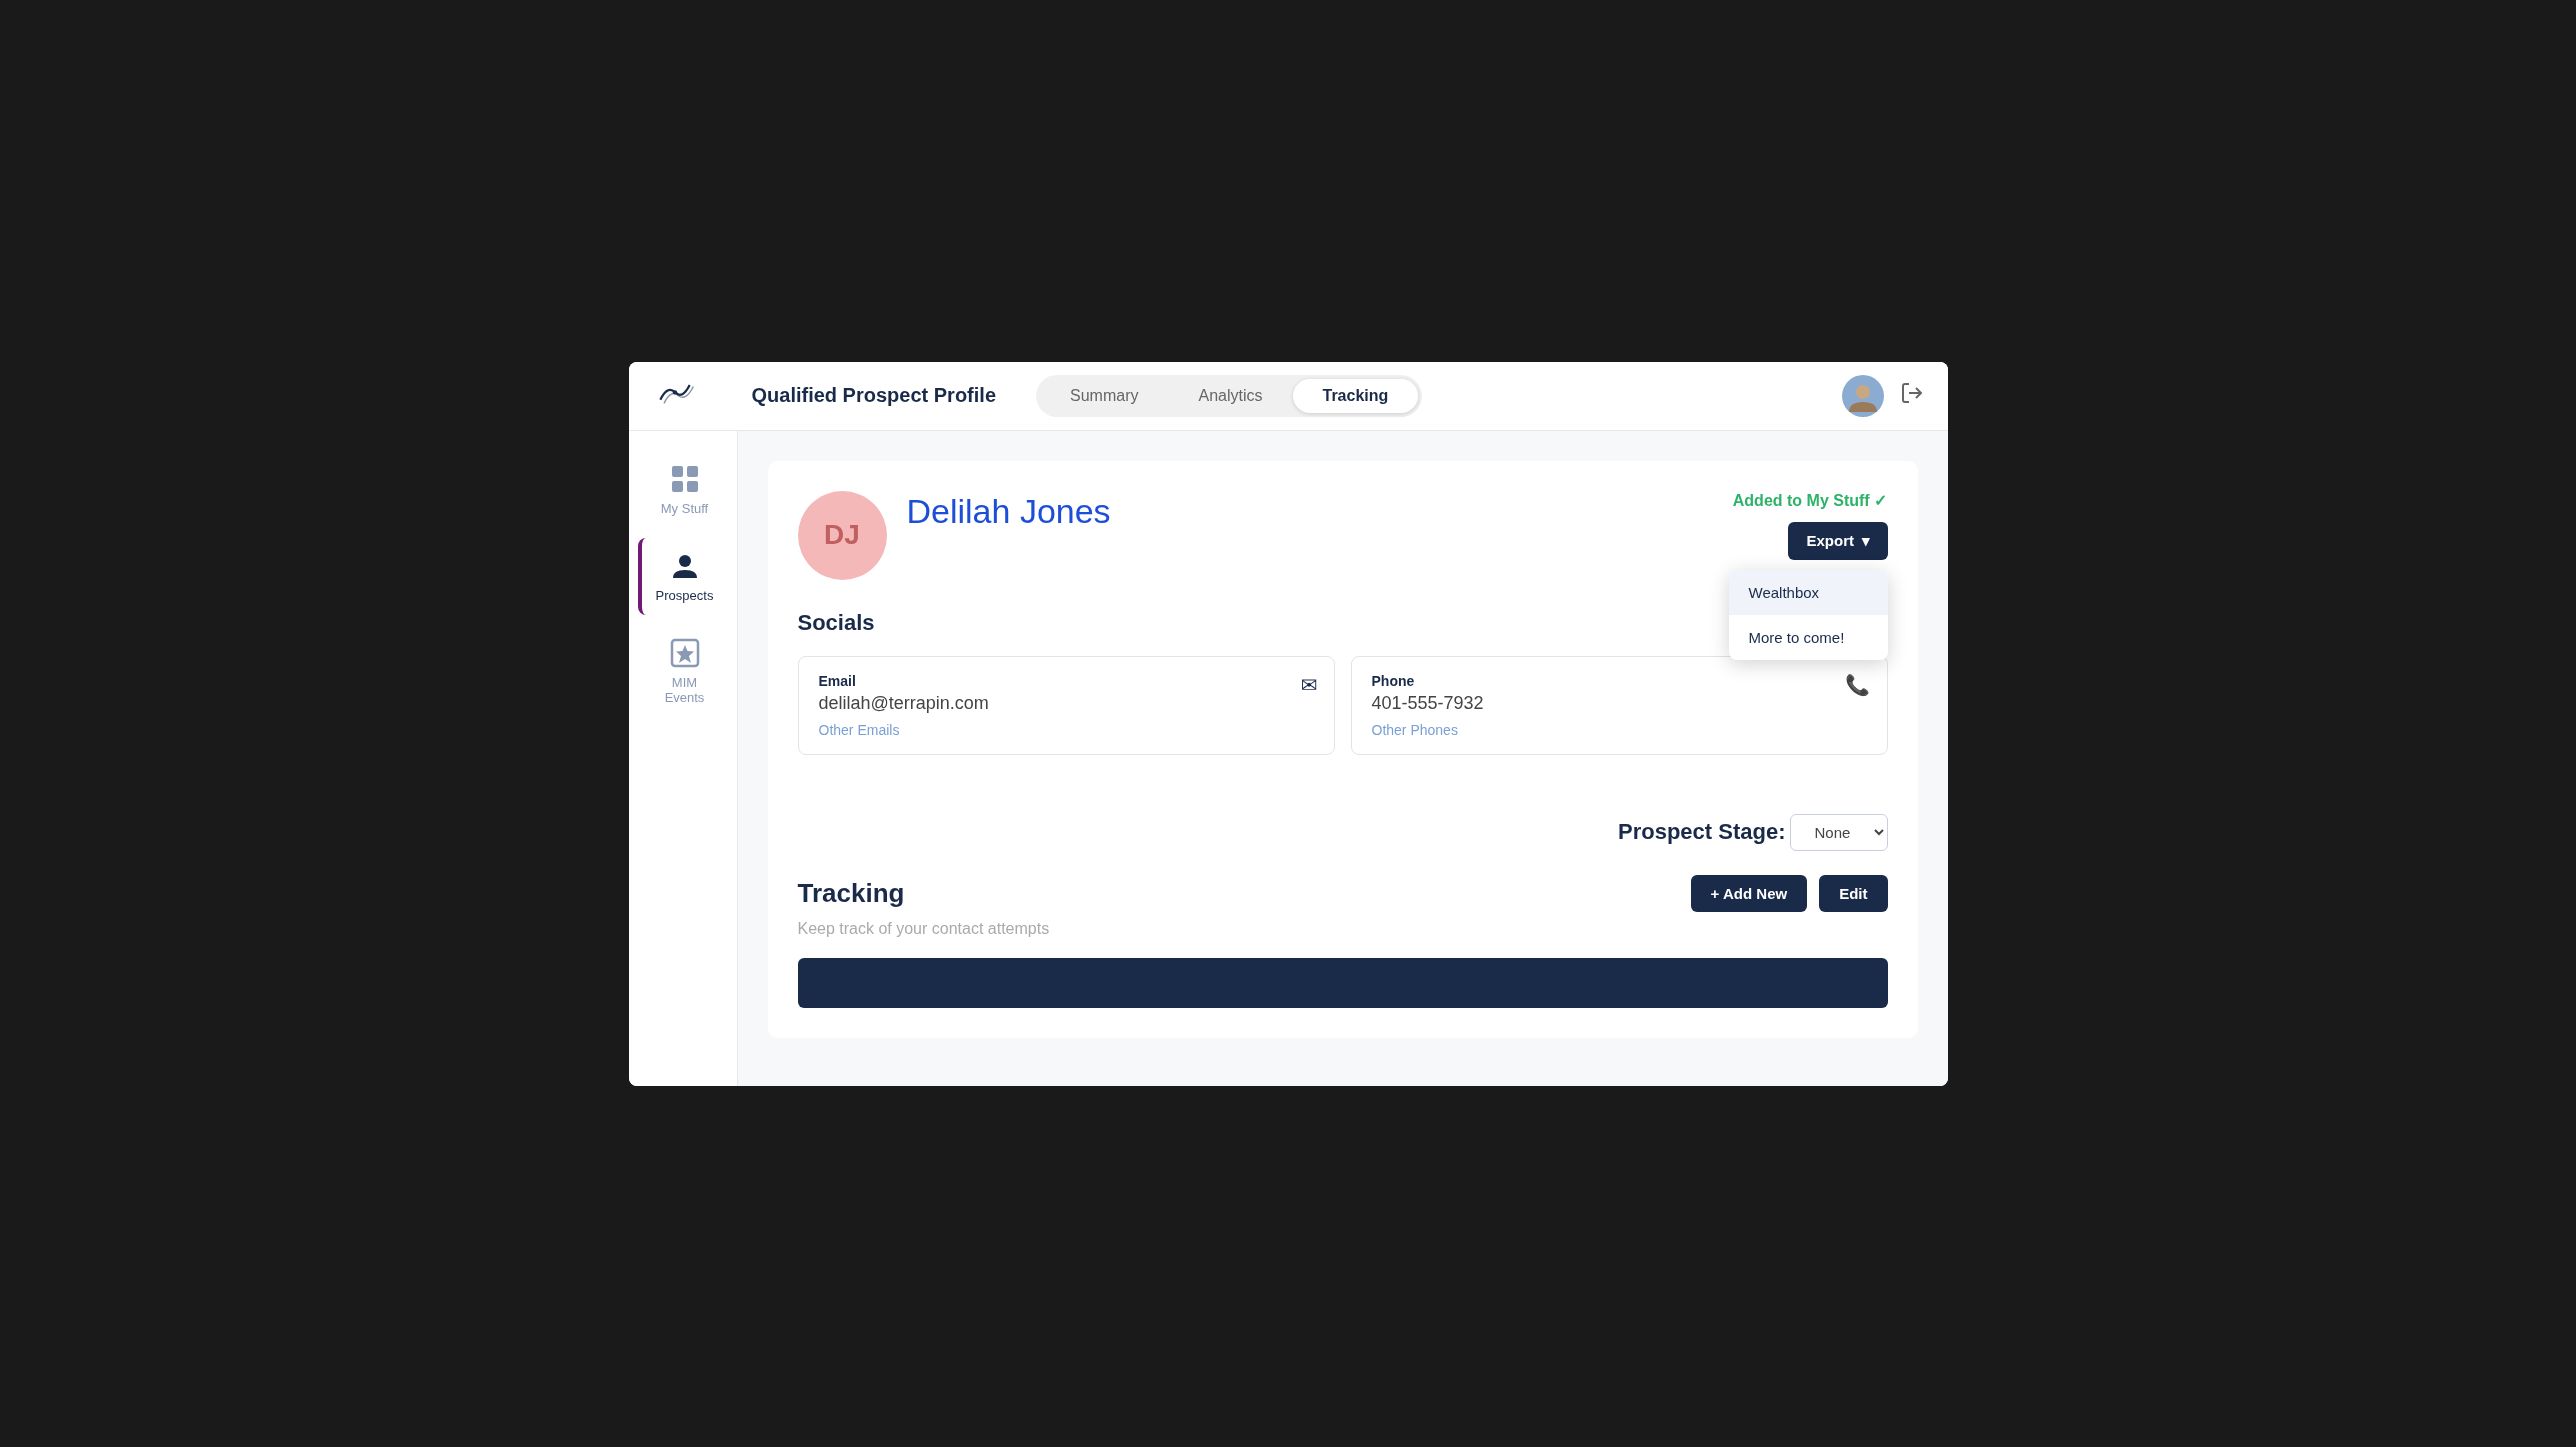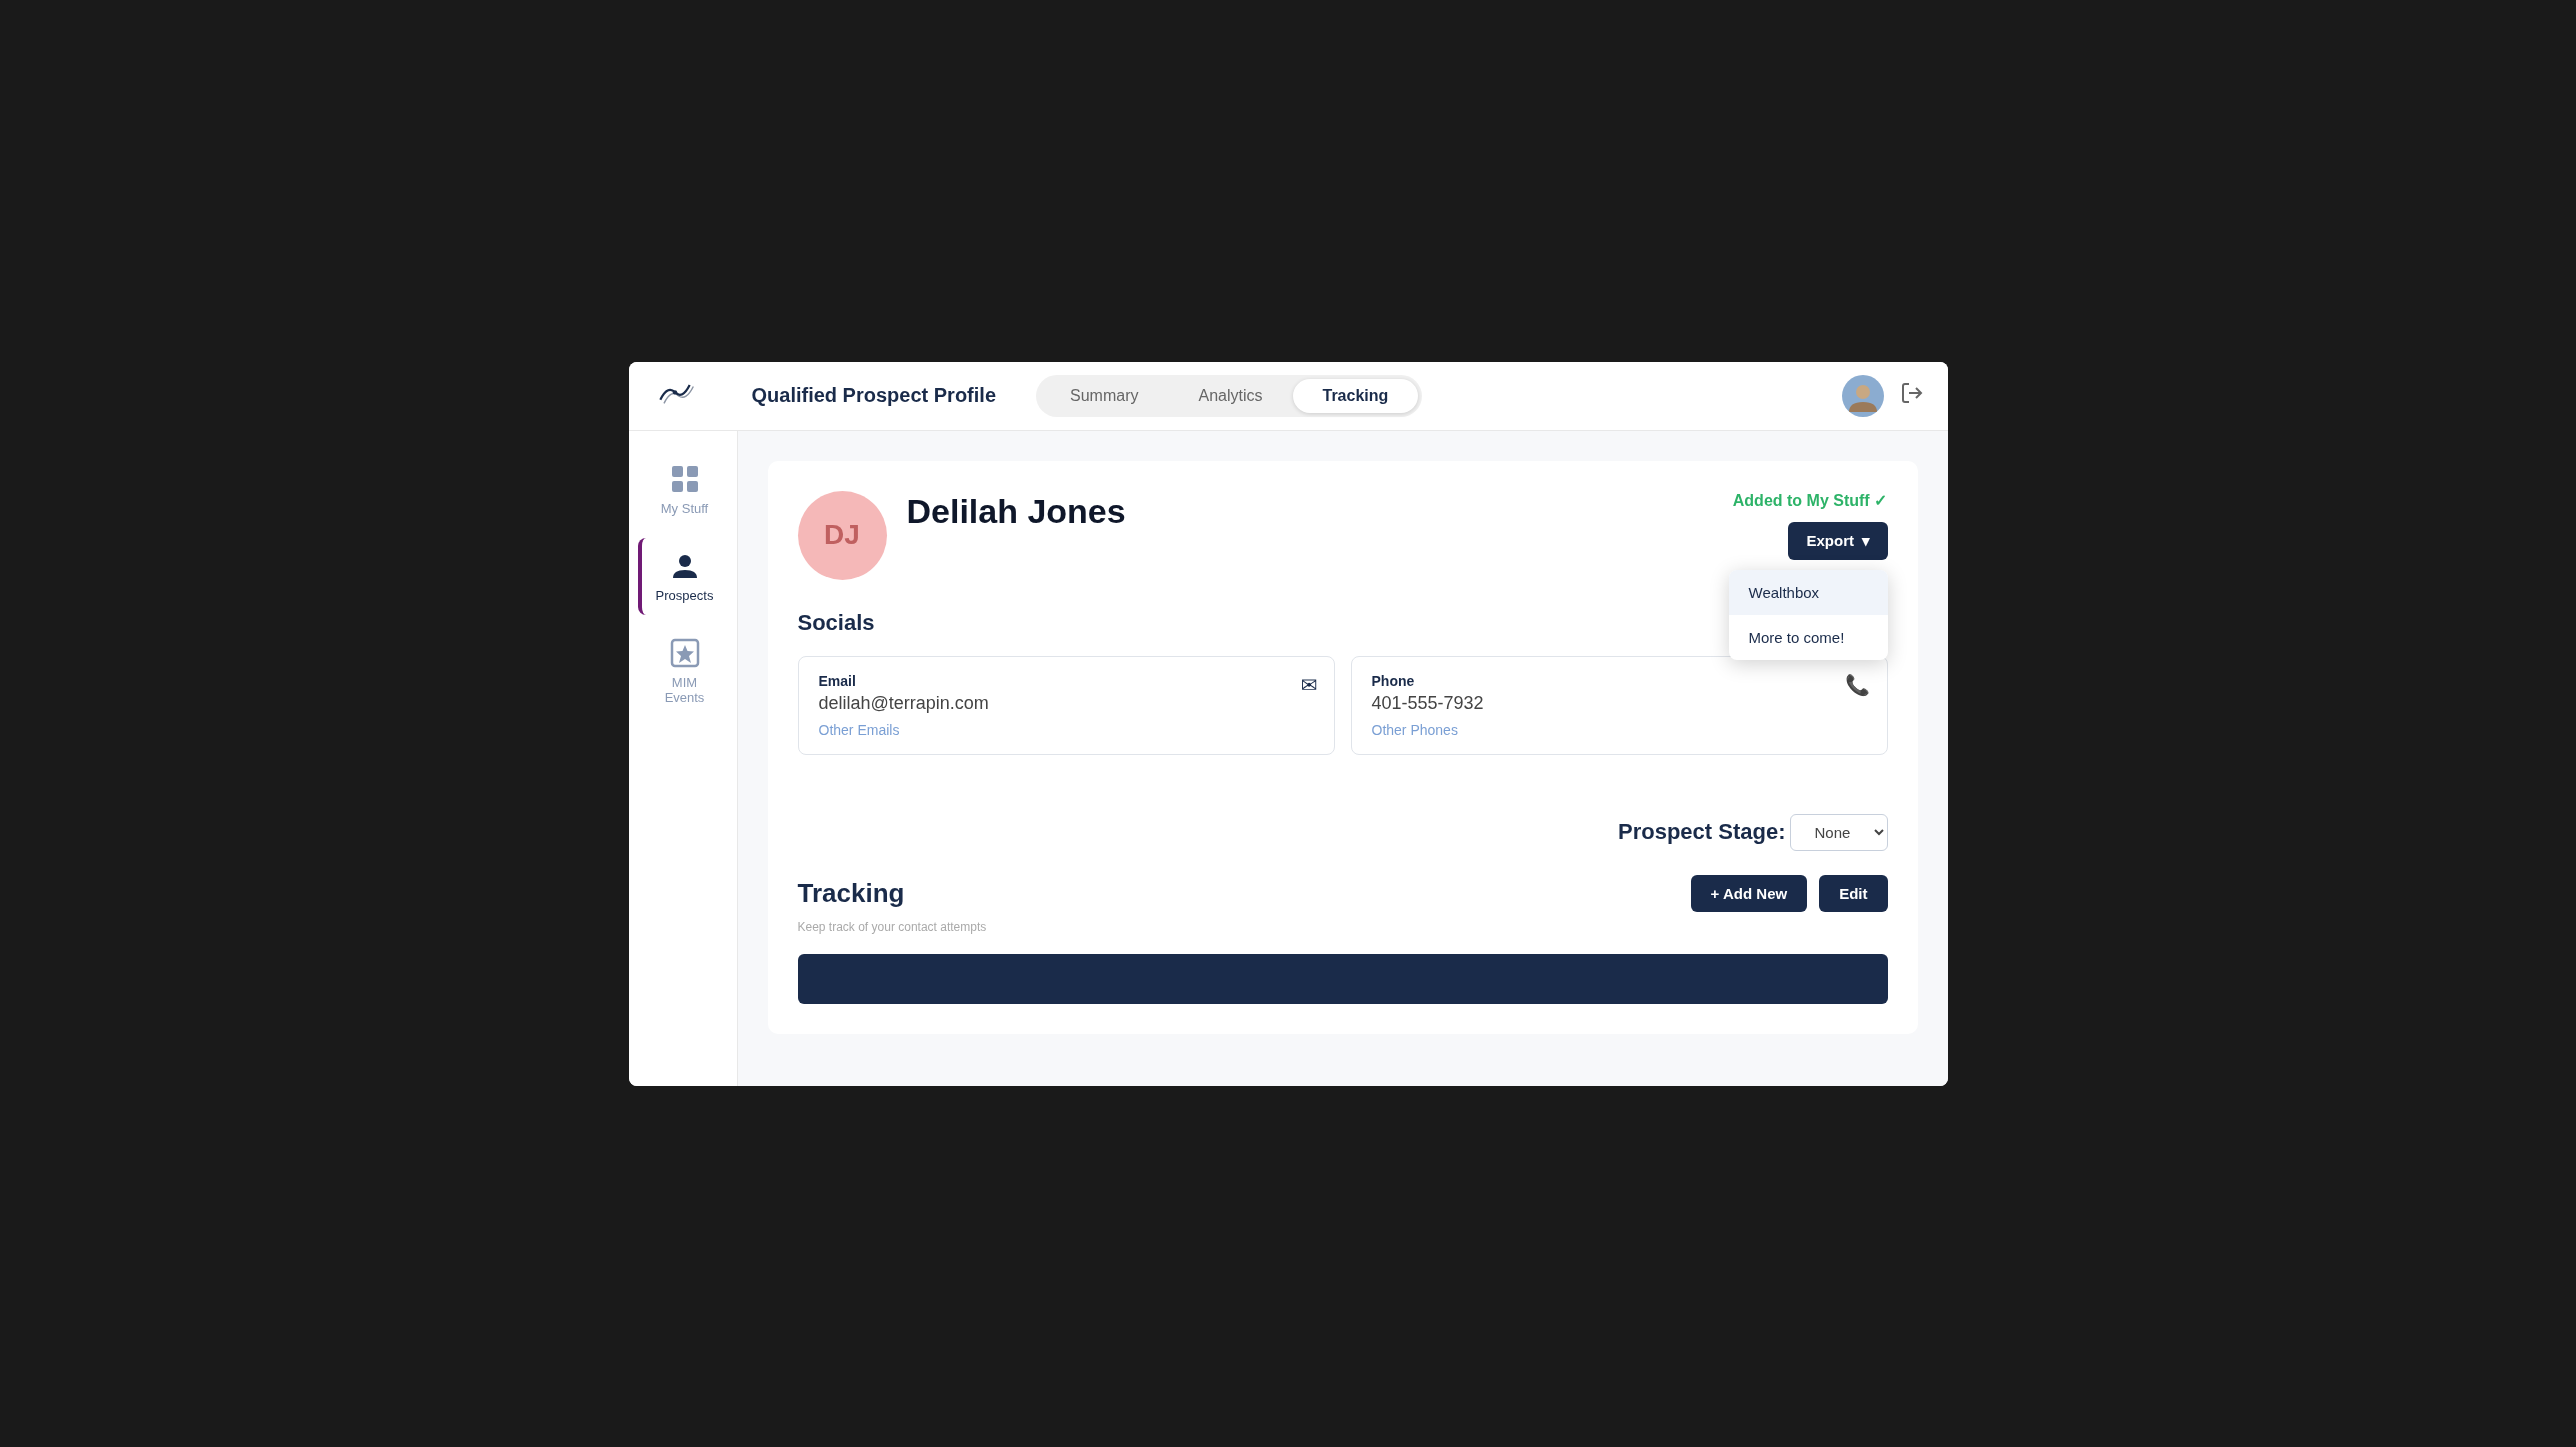--- a/index.html
+++ b/index.html
@@ -173,22 +173,22 @@
       font-size: 28px;
       font-weight: 700;
       color: #c06060;
       flex-shrink: 0;
     }
     .profile-info {
       flex: 1;
     }
     .profile-name {
       font-size: 34px;
-      font-weight: 700;
-      color: #0f172a;
+      font-weight: 400;
+      color: #1d4ed8;
       line-height: 1.2;
     }
     .profile-role {
       font-size: 18px;
       color: #666;
       margin-top: 4px;
     }
     .profile-right {
       display: flex;
       flex-direction: column;
@@ -341,21 +341,21 @@
       align-items: center;
       gap: 16px;
       margin-bottom: 8px;
     }
     .tracking-title {
       font-size: 26px;
       font-weight: 700;
       color: #1a2b4a;
     }
     .tracking-subtitle {
-      font-size: 12px;
+      font-size: 16px;
       color: #aaa;
       margin-bottom: 20px;
     }
     .tracking-actions {
       margin-left: auto;
       display: flex;
       gap: 12px;
     }
     .add-new-btn {
       background: #1a2b4a;

